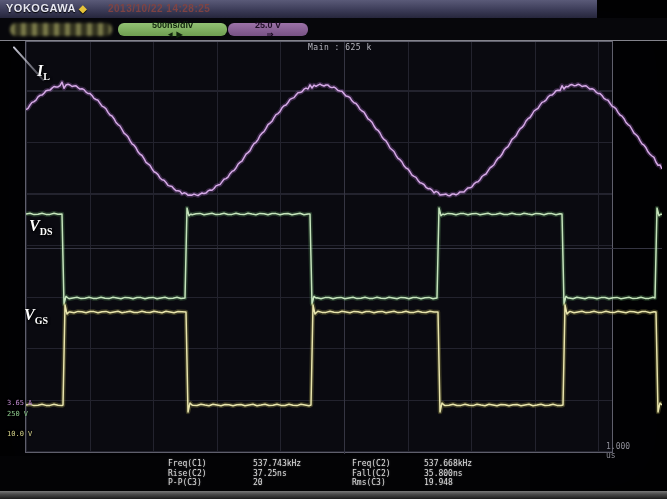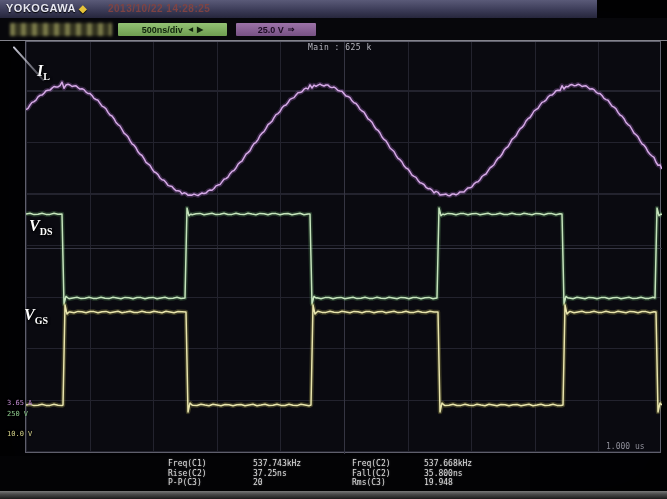--- a/index.html
+++ b/index.html
@@ -14,38 +14,38 @@
     background:linear-gradient(180deg,#5a5a78 0%,#3c3c58 55%,#26263c 100%);
     border-bottom:1px solid #15151f;
   }
   .brand{position:absolute;left:6px;top:2px;font-size:11px;font-weight:bold;color:#e8e8f2;
          letter-spacing:.5px;text-shadow:0 1px 1px #000;}
   .brand-diamond{color:#e6c33a;font-size:10px;margin-left:3px;}
   .datetime{position:absolute;left:108px;top:3px;font-size:10px;font-weight:bold;color:#7e4343;
             letter-spacing:.5px;}
   
   .subbar{position:absolute;left:0;top:18px;width:667px;height:22px;background:#07070b;}
-  .seg{position:absolute;top:5px;height:13px;border-radius:1px;font-size:9px;font-weight:bold;
-       display:flex;align-items:center;justify-content:center;white-space:nowrap;}
+  .seg{position:absolute;top:5px;height:13px;border-radius:6px;font-size:9px;font-weight:bold;
+       display:flex;align-items:center;justify-content:center;white-space:nowrap;flex-direction:column;}
   .seg-blur{
     left:10px;width:102px;
     background:
       repeating-linear-gradient(90deg,#8e8e55 0 5px,#3a3a22 5px 11px),
       linear-gradient(180deg,#77774a,#44442a);
     filter:blur(1.6px);opacity:.85;
   }
   .seg-green{left:118px;width:109px;color:#10240c;
     background:linear-gradient(180deg,#93c274 0%,#6e9e50 100%);}
   .seg-purple{left:228px;width:80px;color:#1d0d24;
-    background:linear-gradient(180deg,#9c72a8 0%,#775284 100%);margin-left:8px;}
+    background:linear-gradient(180deg,#9c72a8 0%,#775284 100%);}
   .seg .arrows{margin-left:4px;font-size:8px;}
   .divider{position:absolute;left:0;top:40px;width:667px;height:1px;background:#9a9aa4;opacity:.85;}
   
   .plot{
-    position:absolute;left:25px;top:41px;width:636px;height:412px;box-sizing:border-box;
+    position:absolute;left:25px;top:41px;width:588px;height:412px;box-sizing:border-box;
     background-color:#0a0a10;
     background-image:
       repeating-linear-gradient(90deg,#23232e 0 1px,transparent 1px 63.6px),
       repeating-linear-gradient(0deg,#23232e 0 1px,transparent 1px 51.5px);
     border:1px solid #5f5f6c;
     padding-left:44px;
   }
   .centerline-v{position:absolute;left:318px;top:0;width:1px;height:412px;background:#353542;}
   .centerline-h{position:absolute;left:0;top:206px;width:636px;height:1px;background:#353542;}
   .record-label{position:absolute;left:282px;top:1px;font-family:"DejaVu Sans Mono",monospace;

